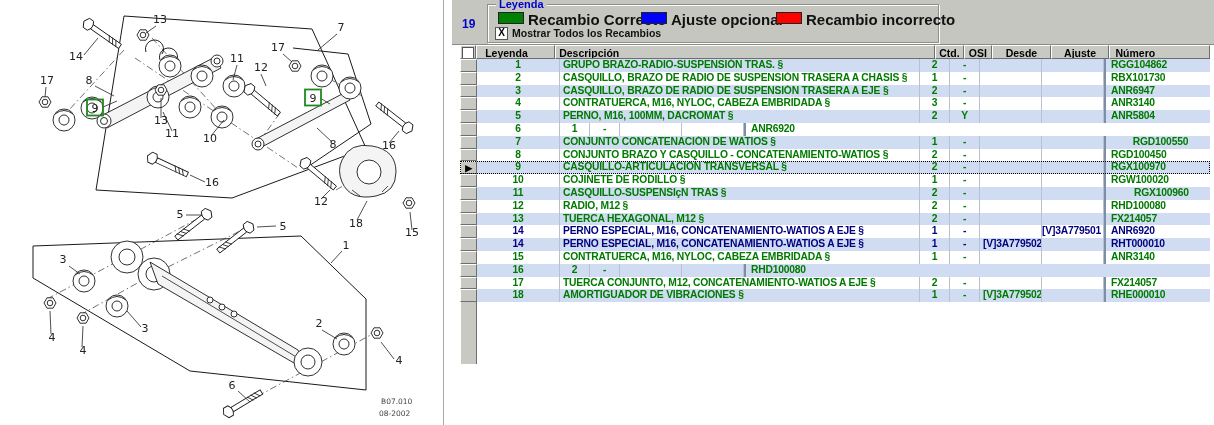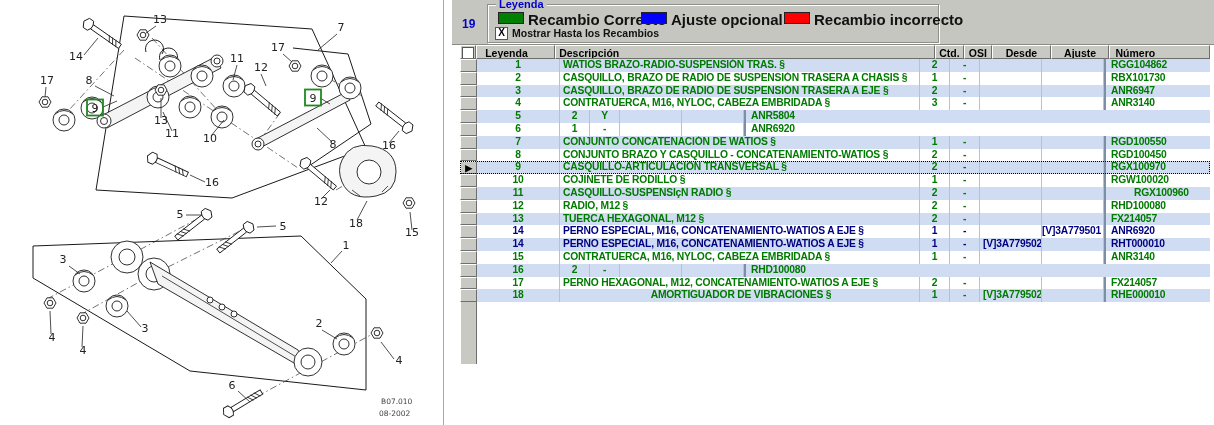--- a/index.html
+++ b/index.html
@@ -254,47 +254,47 @@
     <div id="legend-box">
       <span id="legend-title">Leyenda</span>
       <div class="legend-item" style="left:10px;width:140px;">
         <span class="swatch" style="background: rgb(0, 128, 0);"></span>
         <span class="lab">Recambio Correcto</span>
       </div>
       <div class="legend-item" style="left:153px;width:130px;">
         <span class="swatch" style="background: rgb(0, 0, 255);"></span>
         <span class="lab">Ajuste opcional</span>
       </div>
-      <div class="legend-item" style="left:296px;width:145px;">
+      <div class="legend-item" style="left:288px;width:145px;">
         <span class="swatch" style="background: rgb(255, 0, 0);"></span>
         <span class="lab">Recambio incorrecto</span>
       </div>
       <div id="legend-check">
         <span class="box">X</span>
-        <span class="lab">Mostrar Hasta los Recambios</span>
+        <span class="lab">Mostrar Todos los Recambios</span>
       </div>
     </div>
   </div>
 
   <div id="table-area">
     <div class="hrow">
       <div class="hcell w-gut" style="text-align:center;"><span id="hdr-checkbox"></span></div>
       <div class="hcell w-ley h-ley">Leyenda</div>
       <div class="hcell w-desc h-desc">Descripción</div>
       <div class="hcell w-ctd h-c">Ctd.</div>
       <div class="hcell w-osi h-c">OSI</div>
       <div class="hcell w-desde h-c">Desde</div>
       <div class="hcell w-hasta h-c">Ajuste</div>
       <div class="hcell w-num h-num">Número</div>
     </div>
     <div>
         <div class="trow alt">
           <div class="cell gutter"></div>
           <div class="cell c-ley" style="color: rgb(0, 122, 0);">1</div>
-          <div class="cell c-desc" style="color: rgb(0, 122, 0);">WATIOS BRAZO-RADIO-SUSPENSIÓN TRAS. §</div>
+          <div class="cell c-desc" style="color: rgb(0, 122, 0);">GRUPO BRAZO-RADIO-SUSPENSIÓN TRAS. §</div>
           <div class="cell c-ctd" style="color: rgb(0, 122, 0);">2</div>
           <div class="cell c-osi" style="color: rgb(0, 122, 0);">-</div>
           <div class="cell c-desde" style="color: rgb(0, 122, 0);"></div>
           <div class="cell c-hasta" style="color: rgb(0, 122, 0);"></div>
           <div class="cell c-num" style="color: rgb(0, 122, 0);">RGG104862</div>
         </div>
         <div class="trow">
           <div class="cell gutter"></div>
           <div class="cell c-ley" style="color: rgb(0, 122, 0);">2</div>
           <div class="cell c-desc" style="color: rgb(0, 122, 0);">CASQUILLO, BRAZO DE RADIO DE SUSPENSIÓN TRASERA A CHASIS §</div>
@@ -320,20 +320,21 @@
           <div class="cell c-desc" style="color: rgb(0, 122, 0);">CONTRATUERCA, M16, NYLOC, CABEZA EMBRIDADA §</div>
           <div class="cell c-ctd" style="color: rgb(0, 122, 0);">3</div>
           <div class="cell c-osi" style="color: rgb(0, 122, 0);">-</div>
           <div class="cell c-desde" style="color: rgb(0, 122, 0);"></div>
           <div class="cell c-hasta" style="color: rgb(0, 122, 0);"></div>
           <div class="cell c-num" style="color: rgb(0, 122, 0);">ANR3140</div>
         </div>
         <div class="trow alt">
           <div class="cell gutter"></div>
           <div class="cell c-ley" style="color: rgb(0, 122, 0);">5</div>
+          <div class="cell c-desc" style="color: rgb(0, 122, 0);">PERNO, M16, 100MM, DACROMAT §</div>
           <div class="cell c-ctd" style="color: rgb(0, 122, 0);">2</div>
           <div class="cell c-osi" style="color: rgb(0, 122, 0);">Y</div>
           <div class="cell c-desde" style="color: rgb(0, 122, 0);"></div>
           <div class="cell c-hasta" style="color: rgb(0, 122, 0);"></div>
           <div class="cell c-num" style="color: rgb(0, 122, 0); ">ANR5804</div>
         </div>
         <div class="trow">
           <div class="cell gutter"></div>
           <div class="cell c-ley" style="color: rgb(0, 122, 0);">6</div>
           <div class="cell c-ctd" style="color: rgb(0, 122, 0);">1</div>
@@ -343,21 +344,21 @@
           <div class="cell c-num" style="color: rgb(0, 122, 0);">ANR6920</div>
         </div>
         <div class="trow alt">
           <div class="cell gutter"></div>
           <div class="cell c-ley" style="color: rgb(0, 122, 0);">7</div>
           <div class="cell c-desc" style="color: rgb(0, 122, 0);">CONJUNTO CONCATENACIÓN DE WATIOS §</div>
           <div class="cell c-ctd" style="color: rgb(0, 122, 0);">1</div>
           <div class="cell c-osi" style="color: rgb(0, 122, 0);">-</div>
           <div class="cell c-desde" style="color: rgb(0, 122, 0);"></div>
           <div class="cell c-hasta" style="color: rgb(0, 122, 0);"></div>
-          <div class="cell c-num" style="color: rgb(0, 122, 0);">RGD100550</div>
+          <div class="cell c-num" style="color: rgb(0, 122, 0); text-align: center;">RGD100550</div>
         </div>
         <div class="trow">
           <div class="cell gutter"></div>
           <div class="cell c-ley" style="color: rgb(0, 122, 0);">8</div>
           <div class="cell c-desc" style="color: rgb(0, 122, 0);">CONJUNTO BRAZO Y CASQUILLO - CONCATENAMIENTO-WATIOS §</div>
           <div class="cell c-ctd" style="color: rgb(0, 122, 0);">2</div>
           <div class="cell c-osi" style="color: rgb(0, 122, 0);">-</div>
           <div class="cell c-desde" style="color: rgb(0, 122, 0);"></div>
           <div class="cell c-hasta" style="color: rgb(0, 122, 0);"></div>
           <div class="cell c-num" style="color: rgb(0, 122, 0);">RGD100450</div>
@@ -378,21 +379,21 @@
           <div class="cell c-desc" style="color: rgb(0, 122, 0);">COJINETE DE RODILLO §</div>
           <div class="cell c-ctd" style="color: rgb(0, 122, 0);">1</div>
           <div class="cell c-osi" style="color: rgb(0, 122, 0);">-</div>
           <div class="cell c-desde" style="color: rgb(0, 122, 0);"></div>
           <div class="cell c-hasta" style="color: rgb(0, 122, 0);"></div>
           <div class="cell c-num" style="color: rgb(0, 122, 0);">RGW100020</div>
         </div>
         <div class="trow alt">
           <div class="cell gutter"></div>
           <div class="cell c-ley" style="color: rgb(0, 122, 0);">11</div>
-          <div class="cell c-desc" style="color: rgb(0, 122, 0);">CASQUILLO-SUSPENSIçN RADIO §</div>
+          <div class="cell c-desc" style="color: rgb(0, 122, 0);">CASQUILLO-SUSPENSIçN TRAS §</div>
           <div class="cell c-ctd" style="color: rgb(0, 122, 0);">2</div>
           <div class="cell c-osi" style="color: rgb(0, 122, 0);">-</div>
           <div class="cell c-desde" style="color: rgb(0, 122, 0);"></div>
           <div class="cell c-hasta" style="color: rgb(0, 122, 0);"></div>
           <div class="cell c-num" style="color: rgb(0, 122, 0); padding-left: 28px;">RGX100960</div>
         </div>
         <div class="trow">
           <div class="cell gutter"></div>
           <div class="cell c-ley" style="color: rgb(0, 122, 0);">12</div>
           <div class="cell c-desc" style="color: rgb(0, 122, 0);">RADIO, M12 §</div>
@@ -447,31 +448,31 @@
           <div class="cell c-ley" style="color: rgb(0, 122, 0);">16</div>
           <div class="cell c-ctd" style="color: rgb(0, 122, 0);">2</div>
           <div class="cell c-osi" style="color: rgb(0, 122, 0);">-</div>
           <div class="cell c-desde" style="color: rgb(0, 122, 0);"></div>
           <div class="cell c-hasta" style="color: rgb(0, 122, 0);"></div>
           <div class="cell c-num" style="color: rgb(0, 122, 0);">RHD100080</div>
         </div>
         <div class="trow">
           <div class="cell gutter"></div>
           <div class="cell c-ley" style="color: rgb(0, 122, 0);">17</div>
-          <div class="cell c-desc" style="color: rgb(0, 122, 0);">PERNO HEXAGONAL, M12, CONCATENAMIENTO-WATIOS A EJE §</div>
+          <div class="cell c-desc" style="color: rgb(0, 122, 0);">TUERCA CONJUNTO, M12, CONCATENAMIENTO-WATIOS A EJE §</div>
           <div class="cell c-ctd" style="color: rgb(0, 122, 0);">2</div>
           <div class="cell c-osi" style="color: rgb(0, 122, 0);">-</div>
           <div class="cell c-desde" style="color: rgb(0, 122, 0);"></div>
           <div class="cell c-hasta" style="color: rgb(0, 122, 0);"></div>
           <div class="cell c-num" style="color: rgb(0, 122, 0);">FX214057</div>
         </div>
         <div class="trow alt">
           <div class="cell gutter"></div>
           <div class="cell c-ley" style="color: rgb(0, 122, 0);">18</div>
-          <div class="cell c-desc" style="color: rgb(0, 122, 0); text-align: center;">AMORTIGUADOR DE VIBRACIONES §</div>
+          <div class="cell c-desc" style="color: rgb(0, 122, 0);">AMORTIGUADOR DE VIBRACIONES §</div>
           <div class="cell c-ctd" style="color: rgb(0, 122, 0);">1</div>
           <div class="cell c-osi" style="color: rgb(0, 122, 0);">-</div>
           <div class="cell c-desde" style="color: rgb(0, 122, 0);">[V]3A779502</div>
           <div class="cell c-hasta" style="color: rgb(0, 122, 0);"></div>
           <div class="cell c-num" style="color: rgb(0, 122, 0);">RHE000010</div>
         </div>
       </div>
     <div id="gutter-tail"></div>
   </div>
 </div>

